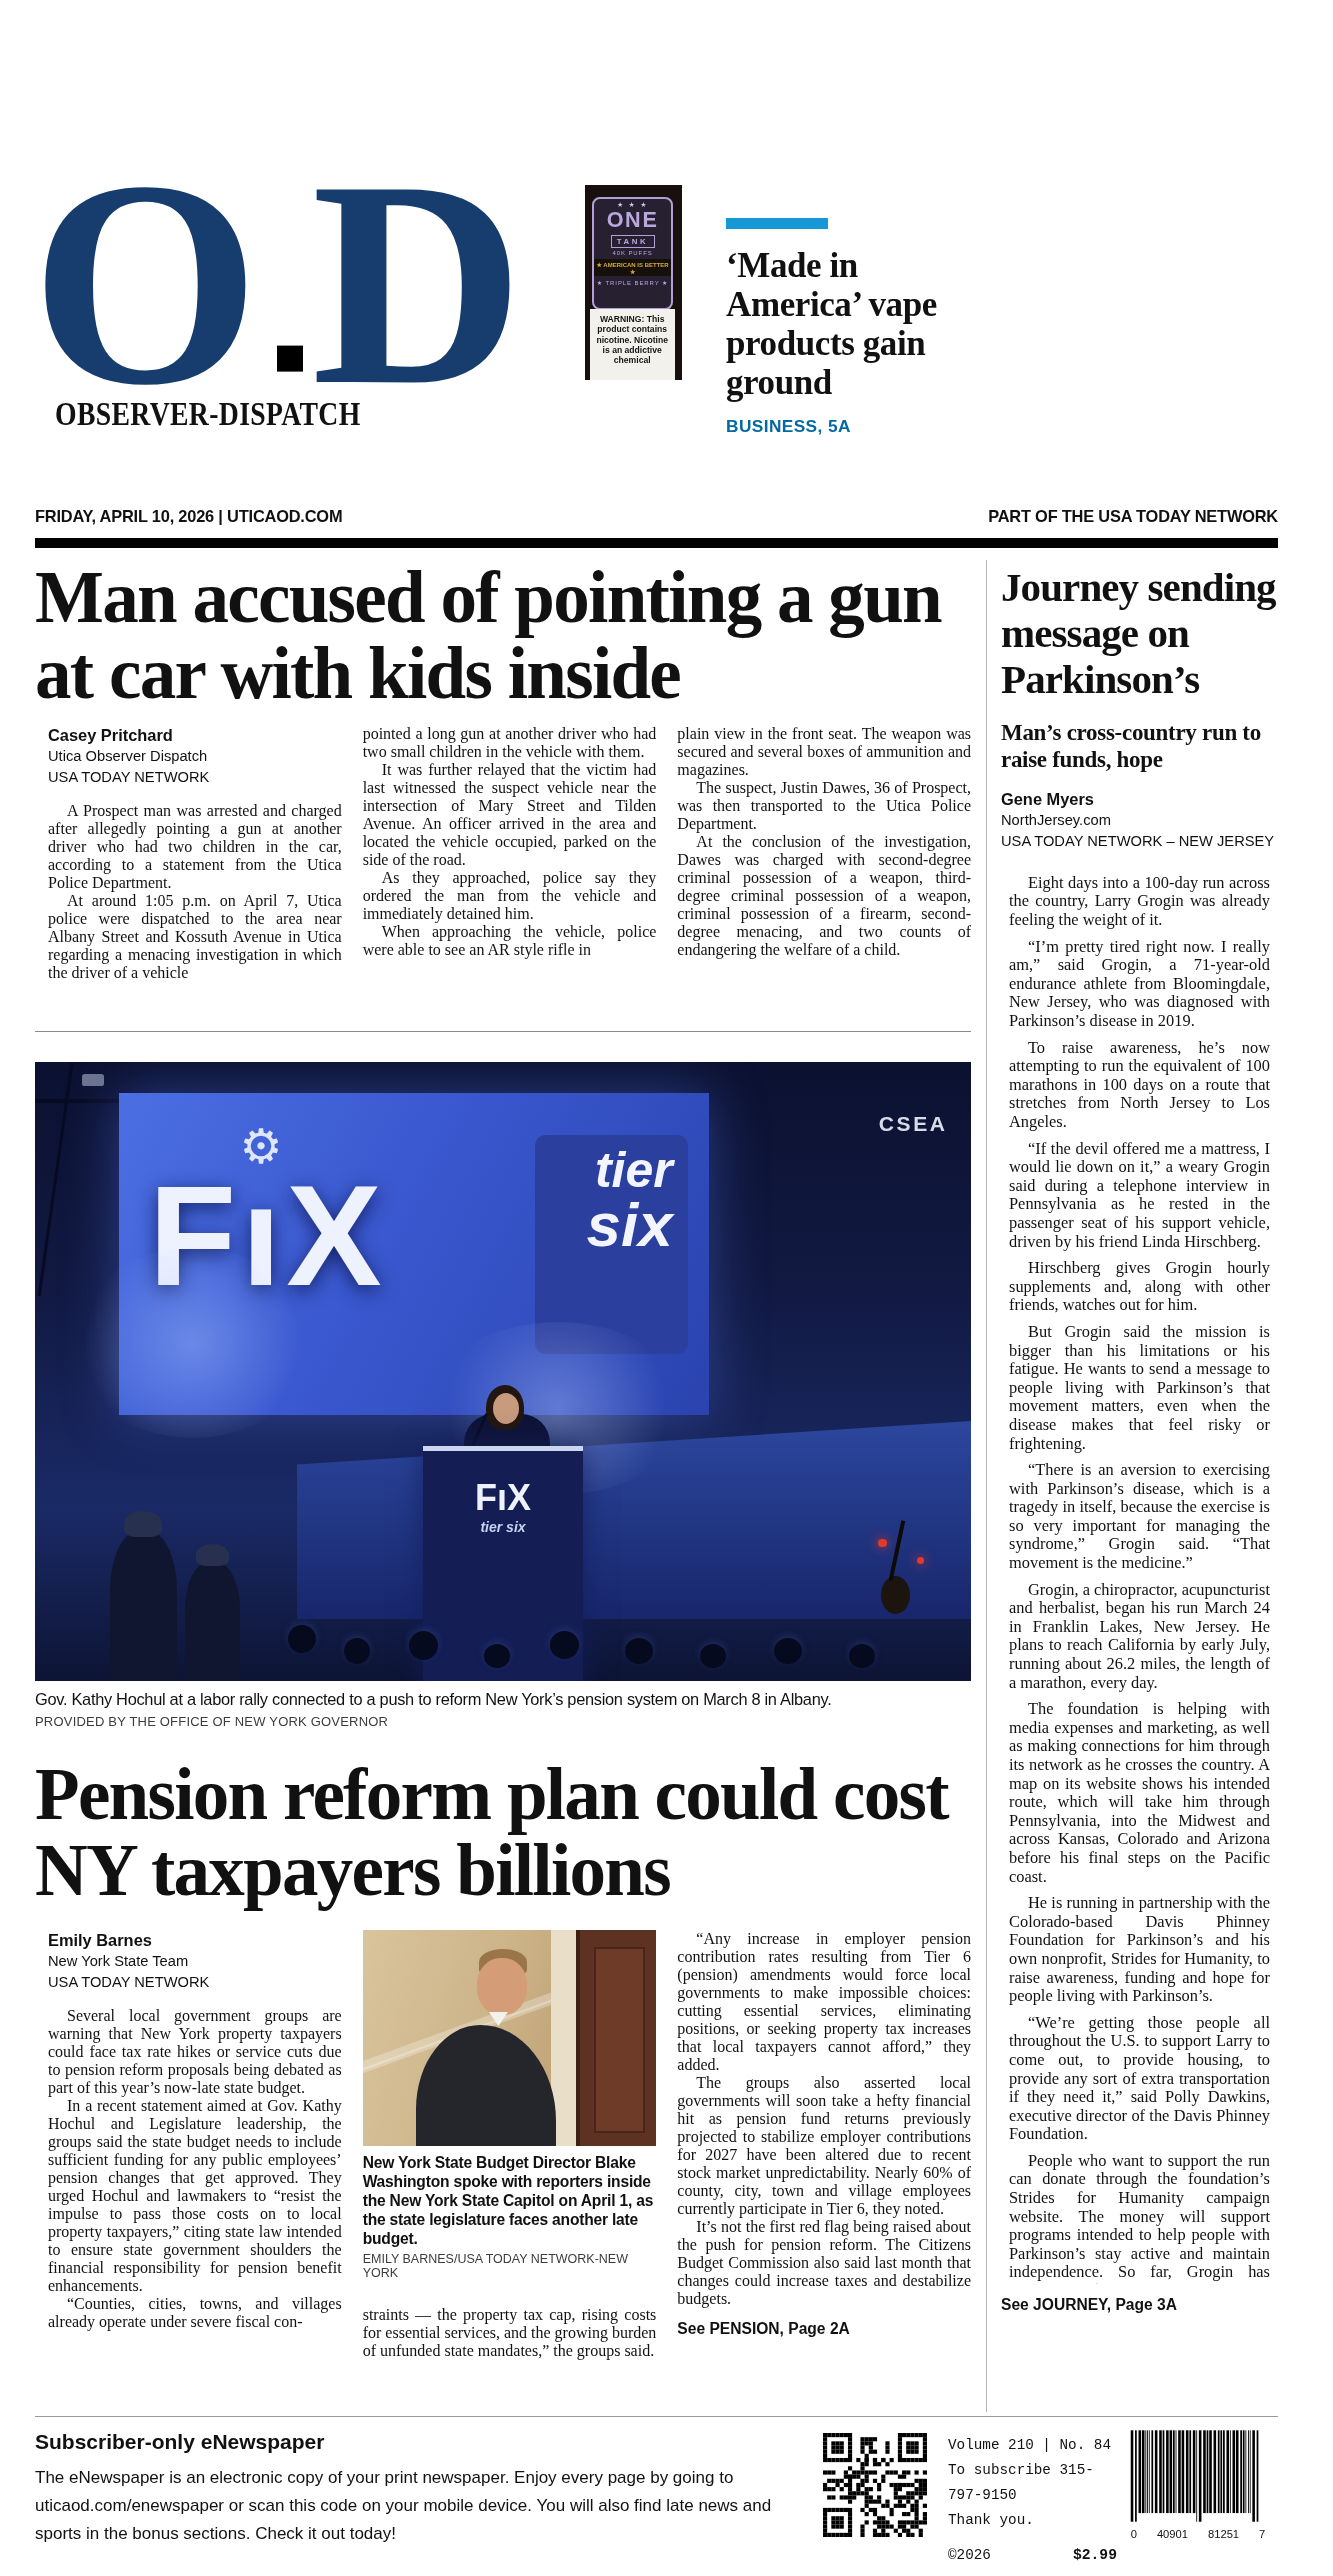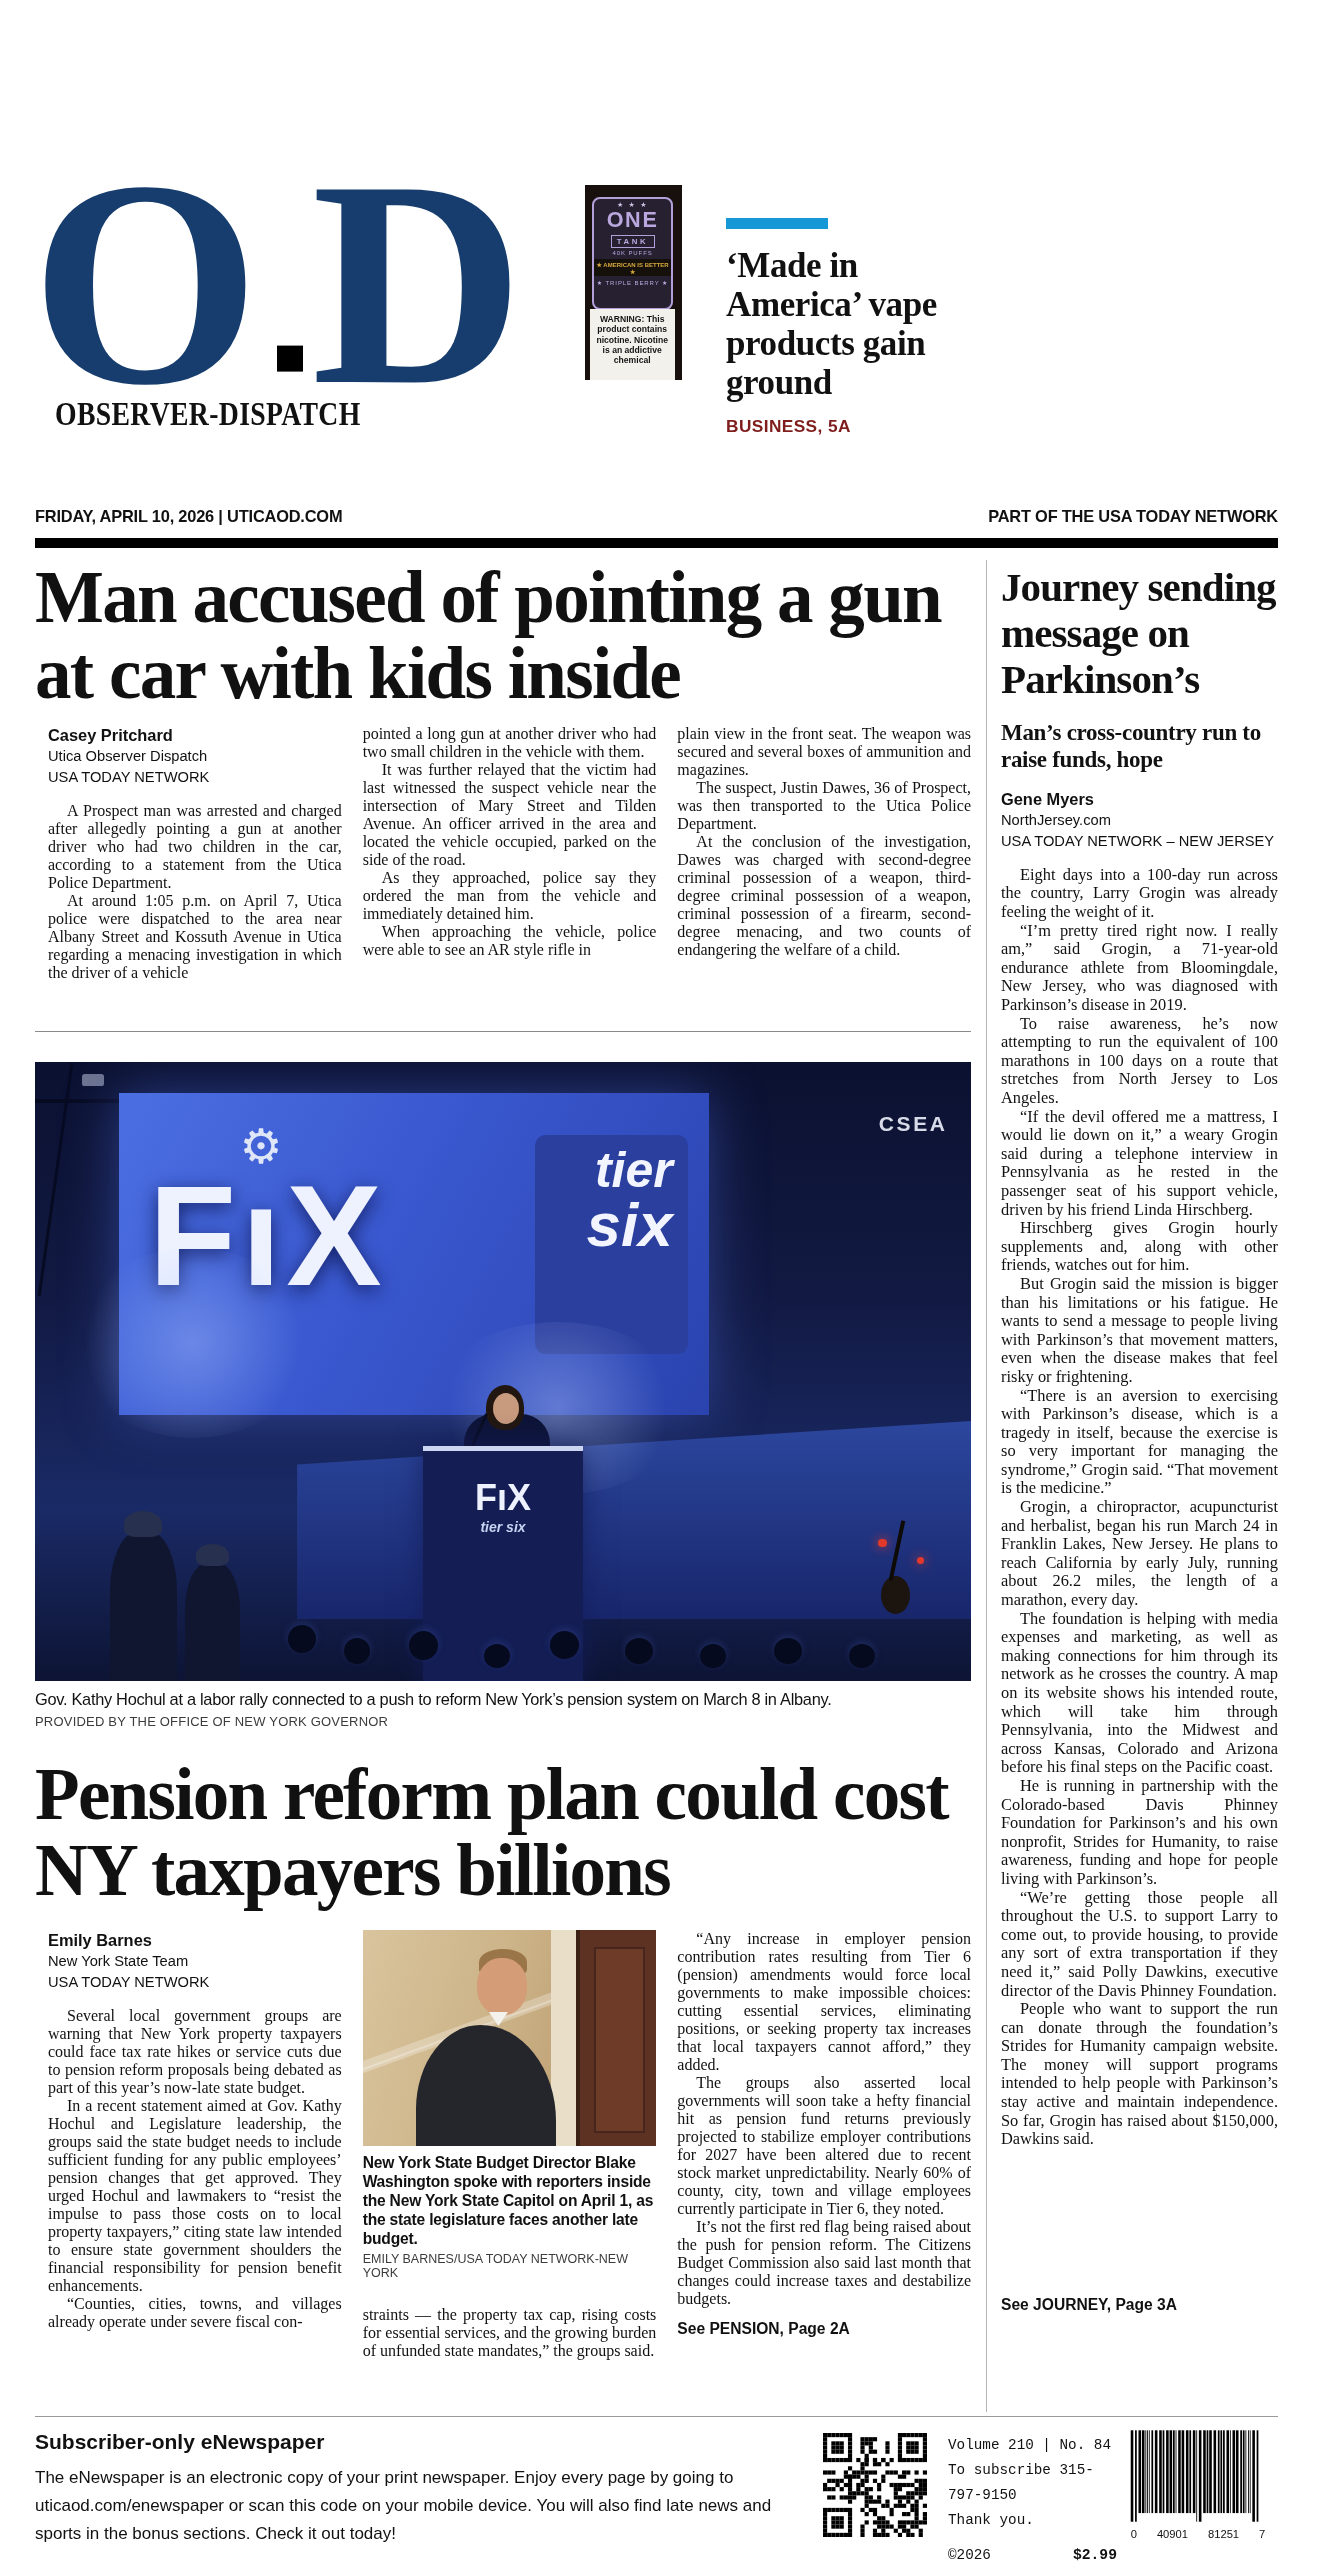--- a/index.html
+++ b/index.html
@@ -26,21 +26,21 @@
   .vape-band{background:#151009;color:#d7a93e;font-size:6px;font-weight:bold;padding:1.7px 0;margin-top:2.6px;}
   .vape-flavor{font-size:6px;margin-top:2.6px;letter-spacing:0.9px;}
   .vape-warning{position:absolute;left:5%;bottom:0;width:82%;height:34%;background:#f3f1ec;color:#141414;
                 font-family:"Liberation Sans",sans-serif;font-weight:bold;font-size:8.6px;line-height:10.4px;
                 text-align:center;padding:4.3px 2.6px 0 2.6px;}
   
   .teaser{left:726px;top:218px;width:259px;}
   .teaser-bar{width:102px;height:11.2px;}
   .teaser-head{margin-top:17.3px;width:216px;font-size:35px;line-height:39px;font-weight:bold;letter-spacing:-0.4px;}
   .teaser-sec{margin-top:14px;font-family:"Liberation Sans",sans-serif;font-weight:bold;
-              font-size:17.3px;color:#7f1d1d;letter-spacing:0.4px;}
+              font-size:17.3px;color:#0369a1;letter-spacing:0.4px;}
   
   .dateline{left:35px;top:507px;width:1243px;display:flex;justify-content:space-between;
             font-family:"Liberation Sans",sans-serif;font-weight:bold;font-size:16.4px;letter-spacing:-0.2px;}
   .black-rule{left:35px;top:538px;width:1243px;height:9.5px;background:#000;}
   
   .headline{font-weight:bold;letter-spacing:-1.7px;line-height:76px;font-size:73px;}
   .byline{font-family:"Liberation Sans",sans-serif;margin-bottom:14px;}
   .byline .auth{font-weight:bold;font-size:16.4px;line-height:21px;}
   .byline .org{font-size:14.7px;line-height:21px;}
   .cols{display:flex;gap:21px;overflow:hidden;}
@@ -112,21 +112,21 @@
                margin-top:7px;letter-spacing:-0.2px;}
   .pen-credit{font-family:"Liberation Sans",sans-serif;font-size:12.5px;color:#3c3c3c;margin-top:4.3px;}
   .pen-cont{margin-top:26px;}
   
   .v-divider{left:986px;top:560px;width:1.3px;height:1852px;background:#b5b5b5;}
   .rail{left:1001px;top:564px;width:277px;}
   .rail-head{font-weight:bold;font-size:41px;line-height:46px;letter-spacing:-0.9px;}
   .rail-sub{font-weight:bold;font-size:23px;line-height:27px;margin-top:17.3px;letter-spacing:-0.3px;}
   .rail-byline{margin-top:15.6px;}
   .rail-body{margin-top:14px;height:1418px;overflow:hidden;}
-  .rail-body p{margin:0;font-size:16.4px;line-height:18.6px;text-align:justify;text-indent:19px;}
+  .rail-body p{margin:8px;font-size:16.4px;line-height:18.6px;text-align:justify;text-indent:19px;}
   
   .foot-rule{left:35px;top:2416px;width:1243px;height:1.3px;background:#9a9a9a;}
   .foot-head{left:35px;top:2430px;font-family:"Liberation Sans",sans-serif;font-weight:bold;font-size:21px;}
   .foot-body{left:35px;top:2464px;width:778px;font-family:"Liberation Sans",sans-serif;
              font-size:17px;line-height:28px;}
   .qr{left:823px;top:2433px;width:104px;height:104px;}
   .vol{left:948px;top:2433px;width:169px;font-family:Liberation Mono, monospace;font-size:14.3px;line-height:25px;}
   .vol .price-row{display:flex;justify-content:space-between;margin-top:10.4px;}
   .vol .price{font-weight:bold;font-size:14.7px;}
   .barcode{left:1129px;top:2430px;width:138px;}

